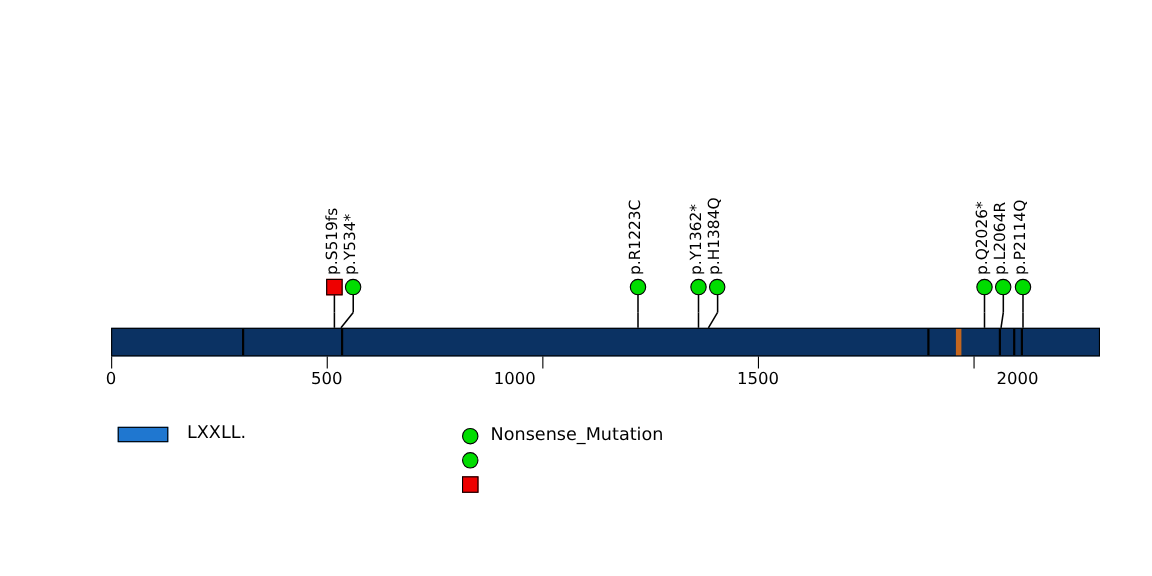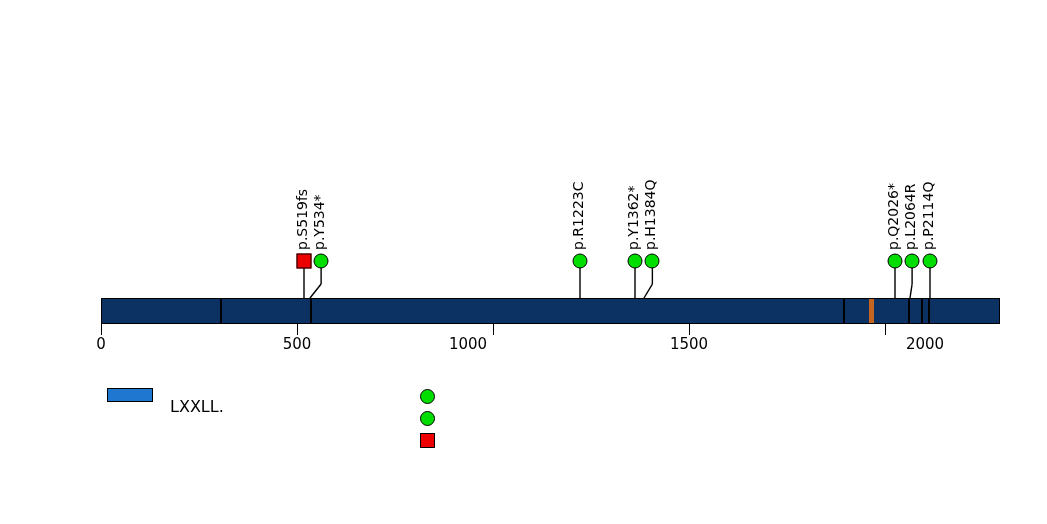--- a/index.html
+++ b/index.html
@@ -197,17 +197,18 @@
     </svg>
     <div class="lolli-head circle" title="p.L2064R" style="left: 912.319px; top: 261px; background: rgb(0, 221, 0);"></div>
     <div class="lolli-label" style="left: 917.319px; top: 236px;">p.L2064R</div>
     <svg class="lolli-stem" width="12" height="31" style="left: 923.821px; top: 267px;">
       <line x1="6" y1="0" x2="6" y2="17.05"></line>
       <line x1="6" y1="17.05" x2="6" y2="31"></line>
     </svg>
     <div class="lolli-head circle" title="p.P2114Q" style="left: 929.821px; top: 261px; background: rgb(0, 221, 0);"></div>
     <div class="lolli-label" style="left: 934.821px; top: 236px;">p.P2114Q</div>
     <div class="legend-swatch-rect" style="left: 107px; top: 388px; background: rgb(31, 119, 208);"></div>
-    <div class="legend-text" style="left: 170px; top: 398px;">LXXLL.</div>
+    <div class="legend-text" style="left: 170px; top: 384px;">LXXLL.</div>
     <div class="legend-swatch-circle" style="left: 420px; top: 389px; background: rgb(0, 221, 0);"></div>
+    <div class="legend-text" style="left: 446px; top: 386px;">Nonsense_Mutation</div>
     <div class="legend-swatch-circle" style="left: 420px; top: 411px; background: rgb(0, 221, 0);"></div>
     <div class="legend-swatch-square" style="left: 420px; top: 433px; background: rgb(238, 0, 0);"></div>
   </div>
 
 </body></html>

